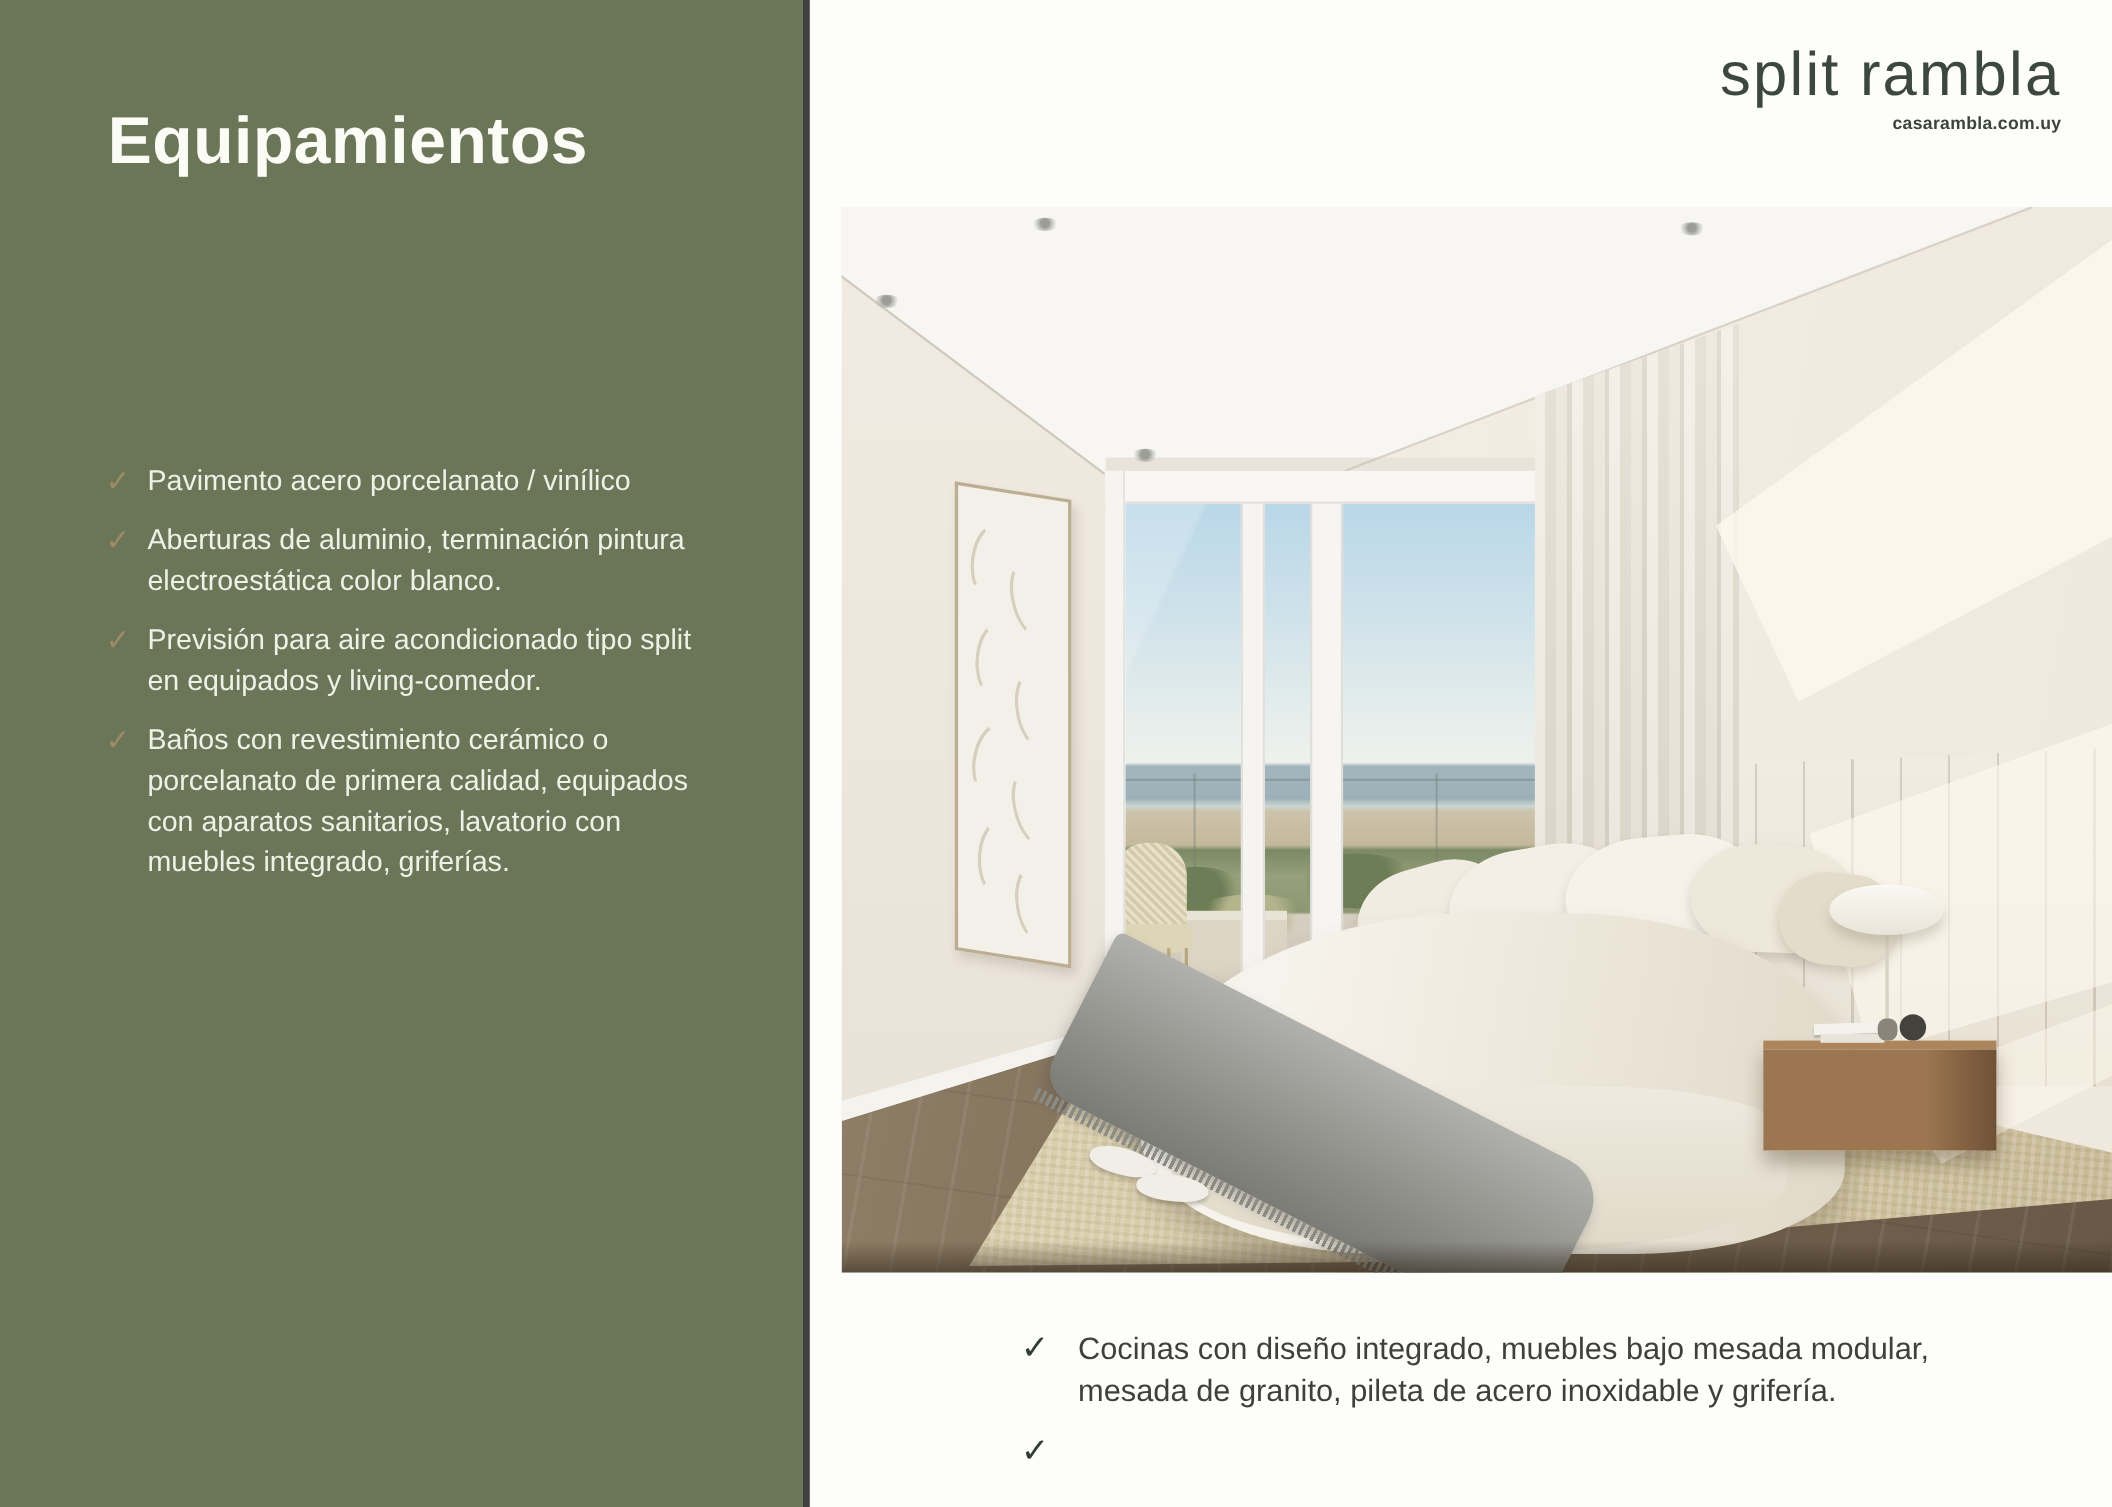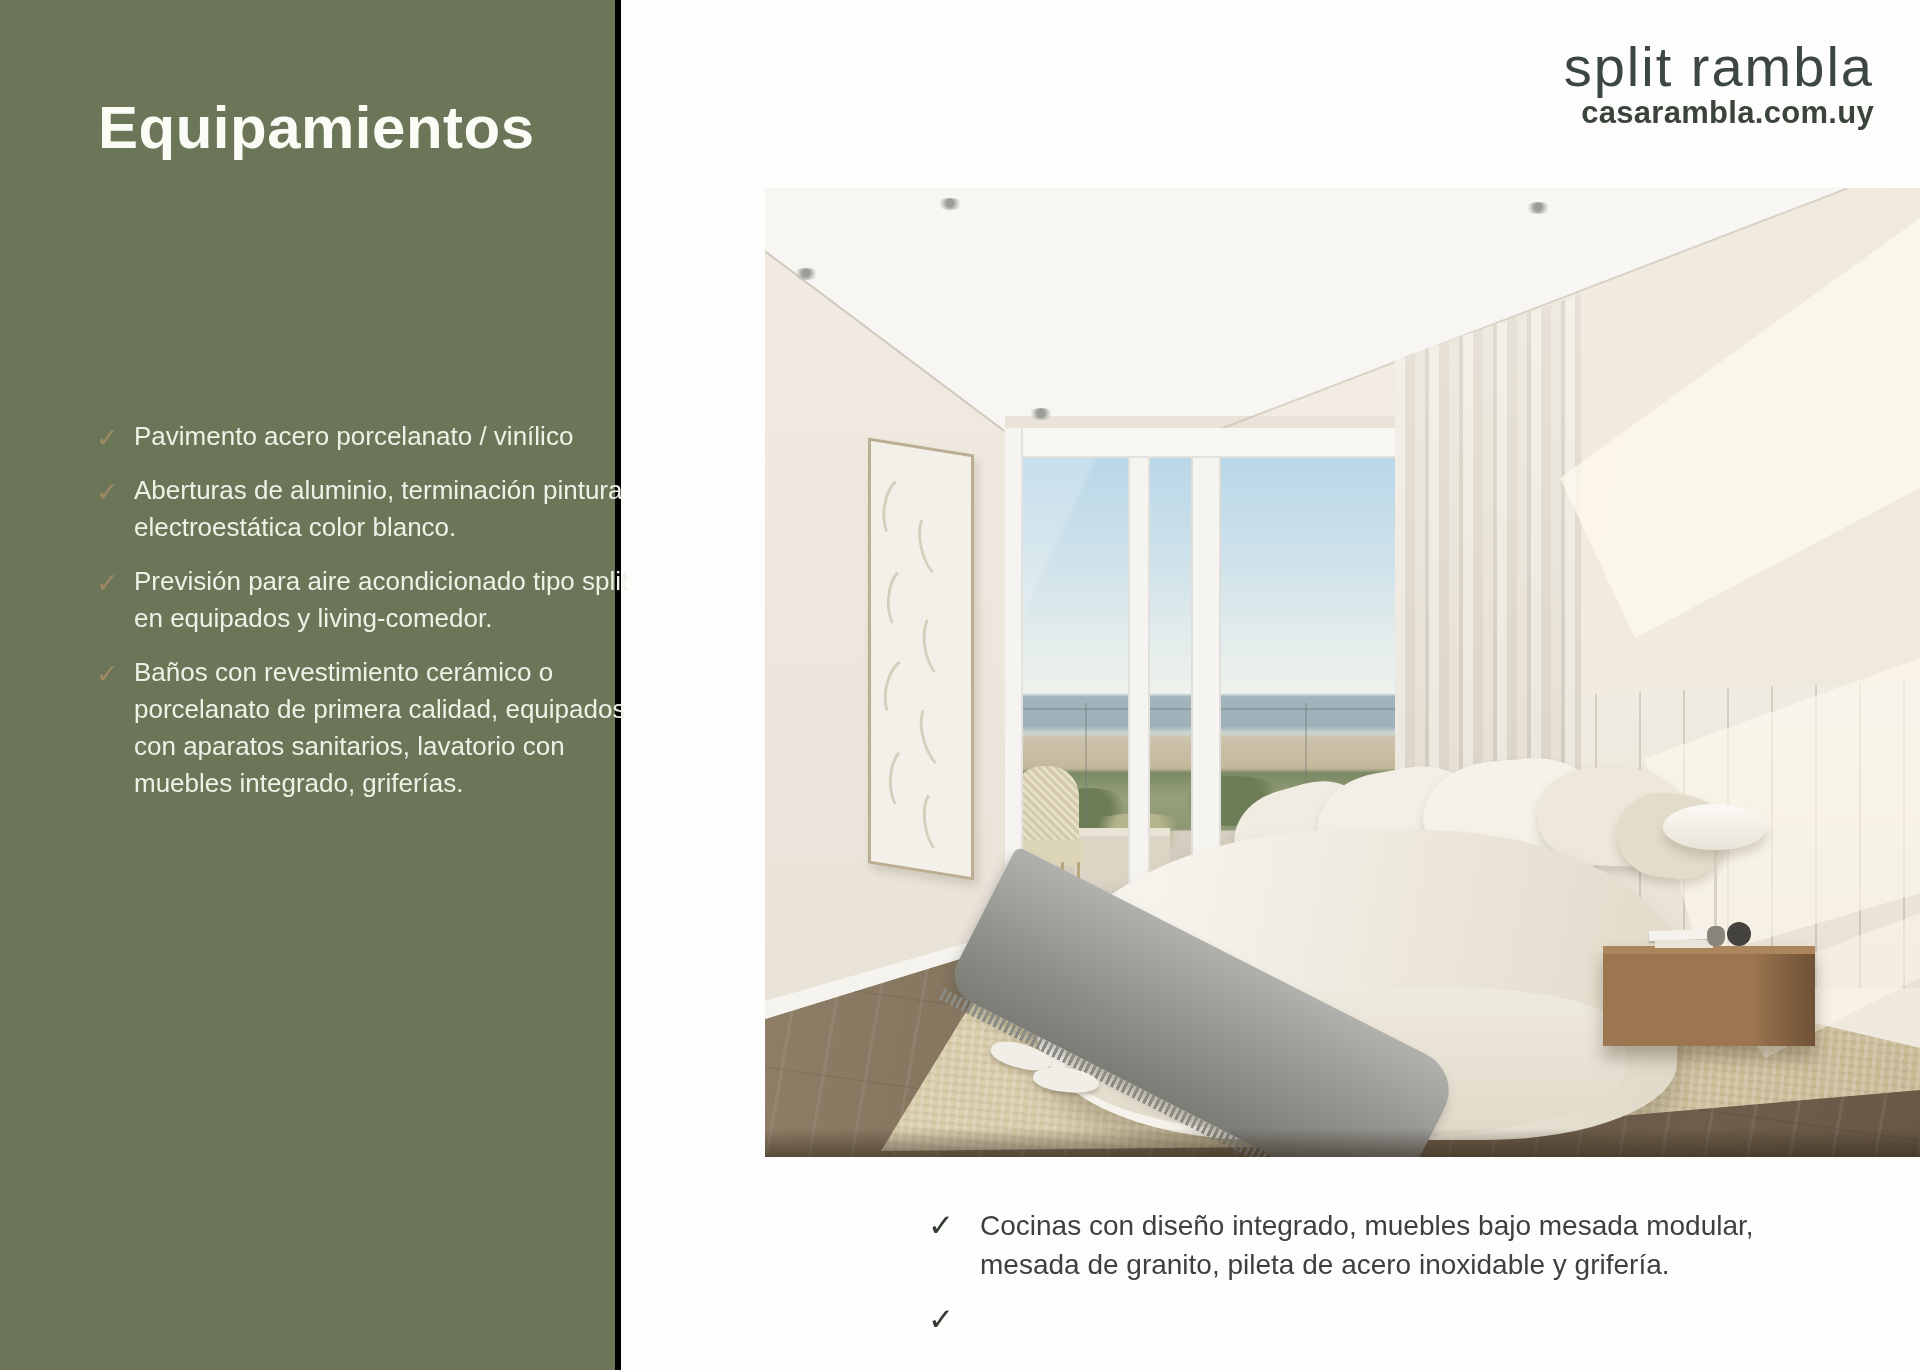--- a/index.html
+++ b/index.html
@@ -1,34 +1,34 @@
 <!DOCTYPE html>
 <html><head>
 <meta charset="utf-8">
 <style>
   html,body{margin:0;padding:0;background:#fff;}
   .slide{position:relative;width:1920px;height:1370px;overflow:hidden;background:#fdfdfc;
          font-family:"Liberation Sans",sans-serif;}
 
   
-  .sidebar{position:absolute;left:0;top:0;width:621px;height:1370px;
-           background:#6b7659;border-right:6px solid #000000;box-sizing:border-box;}
+  .sidebar{position:absolute;left:0;top:0;width:736px;height:1370px;
+           background:#6b7659;border-right:6px solid #404040;box-sizing:border-box;}
   .sidebar h1{position:absolute;left:98px;top:88px;margin:0;
               font-size:60px;line-height:80px;font-weight:700;letter-spacing:.5px;
               color:#fcfcf6;}
   .equip-list{position:absolute;left:96px;top:418px;margin:0;padding:0;width:540px;list-style:none;}
   .equip-list li{position:relative;padding-left:38px;margin:0 0 17px 0;
                  font-size:26px;line-height:37px;color:#eef1e6;}
   .equip-list .check{position:absolute;left:0;top:1px;font-size:27px;font-weight:700;
                      color:#a98e67;opacity:.85;font-family:"DejaVu Sans",sans-serif;}
 
   
   .brand{position:absolute;right:46px;top:36px;text-align:right;color:#3d4741;}
   .brand .logo{font-size:56px;line-height:62px;font-weight:400;letter-spacing:2px;}
-  .brand .url{font-size:31px;line-height:30px;font-weight:700;letter-spacing:.3px;color:#3b433d;}
+  .brand .url{font-size:16px;line-height:30px;font-weight:700;letter-spacing:.3px;color:#3b433d;}
 
   
   .features-list{position:absolute;left:928px;top:1206px;margin:0;padding:0;width:880px;list-style:none;}
   .features-list li{position:relative;padding-left:52px;margin:0 0 16px 0;
                     font-size:28px;line-height:39px;color:#3e403d;}
   .features-list .check{position:absolute;left:0;top:0;font-size:31px;font-weight:700;
                         color:#333c35;font-family:"DejaVu Sans",sans-serif;}
 
   
   .photo{position:absolute;left:765px;top:188px;width:1155px;height:969px;overflow:hidden;

